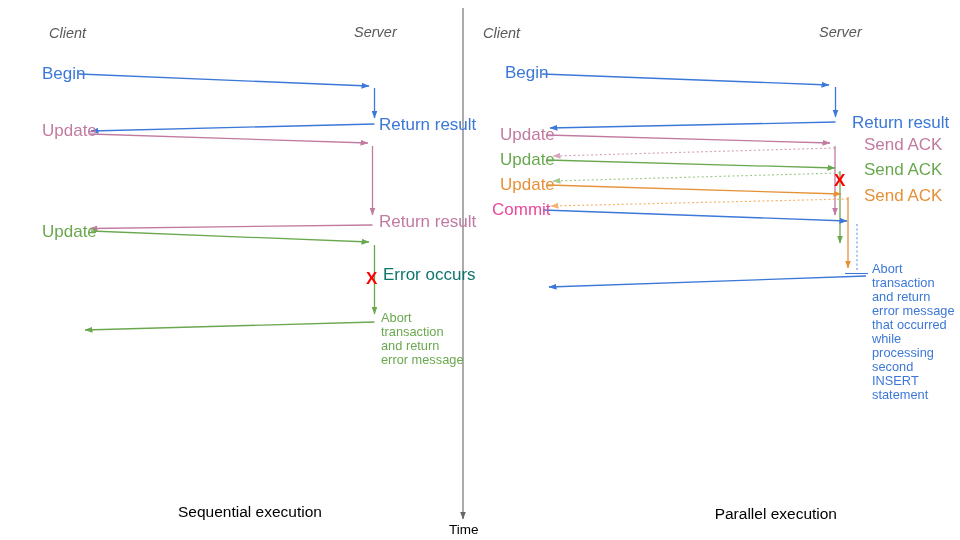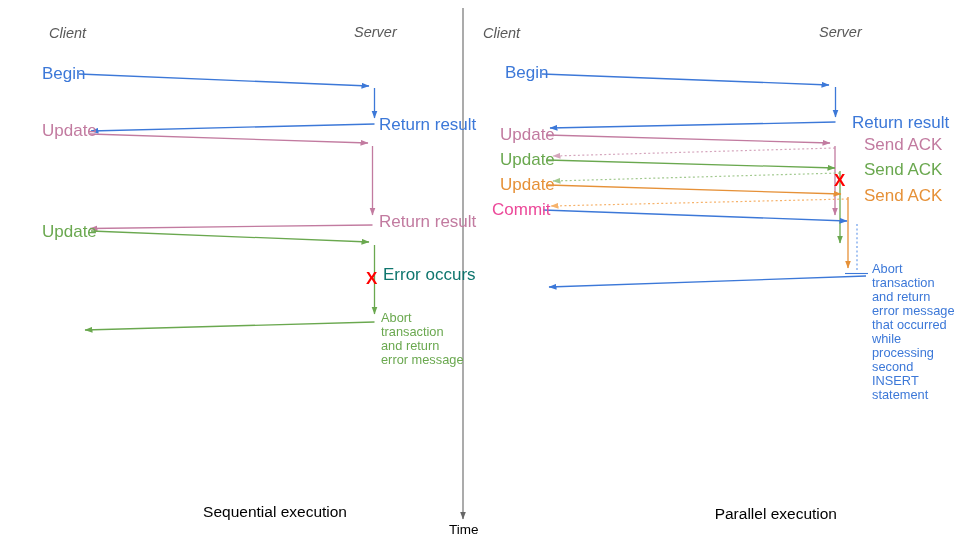--- a/index.html
+++ b/index.html
@@ -93,21 +93,21 @@
   <div class="lbl" style="left: 42px; top: 223px; color: rgb(106, 168, 79);">Update</div>
 
   <div class="lbl x-mark" style="left: 366px; top: 270px; color: rgb(255, 0, 0);">X</div>
   <div class="lbl" style="left: 383px; top: 266px; color: #0f766e;">Error occurs</div>
 
   <div class="lbl note" style="left: 381px; top: 311px; color: rgb(106, 168, 79);">Abort
 transaction
 and return
 error message</div>
 
-  <div class="lbl title" style="left:127px;top:503px;text-align:right;">Sequential execution</div>
+  <div class="lbl title" style="left:140px;top:503px;">Sequential execution</div>
 
   <div class="lbl hdr" style="left: 483px; top: 26px; color: rgb(89, 89, 89);">Client</div>
   <div class="lbl hdr" style="left: 819px; top: 25px; color: rgb(89, 89, 89);">Server</div>
 
   <div class="lbl" style="left: 505px; top: 64px; color: rgb(60, 120, 216);">Begin</div>
   <div class="lbl" style="left: 852px; top: 114px; color: rgb(60, 120, 216);">Return result</div>
 
   <div class="lbl" style="left: 500px; top: 126px; color: rgb(194, 123, 160);">Update</div>
   <div class="lbl" style="left: 864px; top: 136px; color: rgb(194, 123, 160);">Send ACK</div>
 

